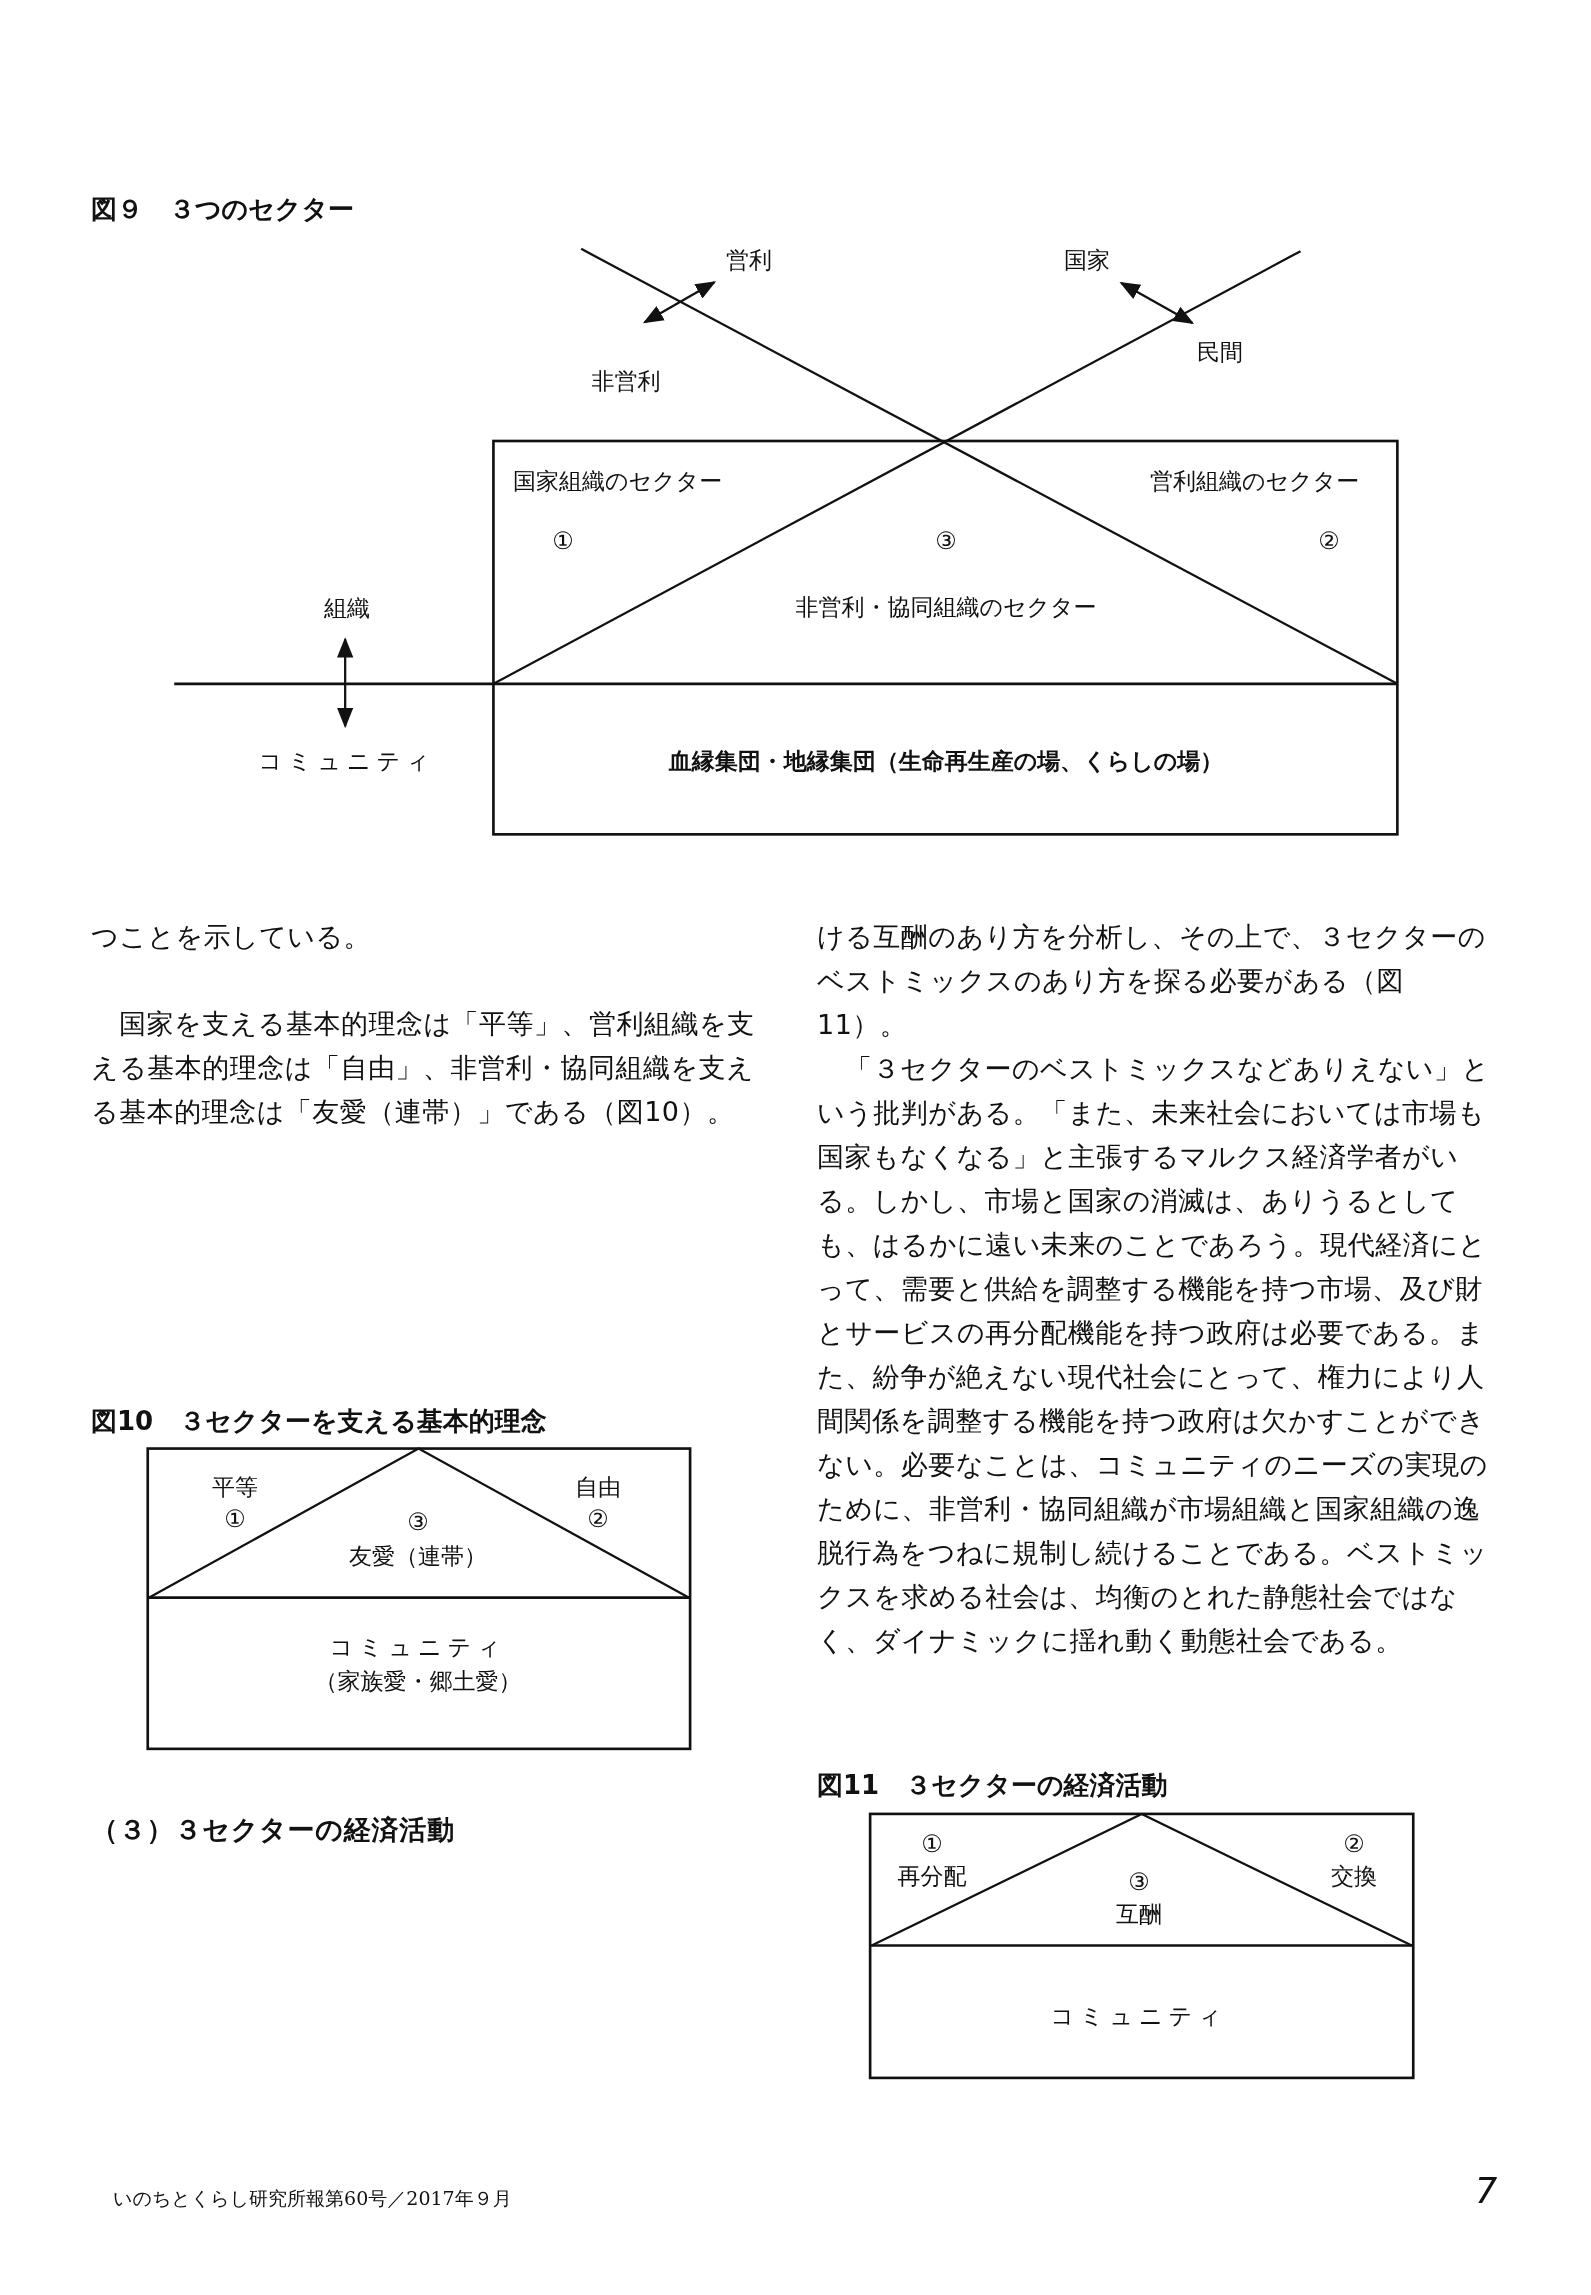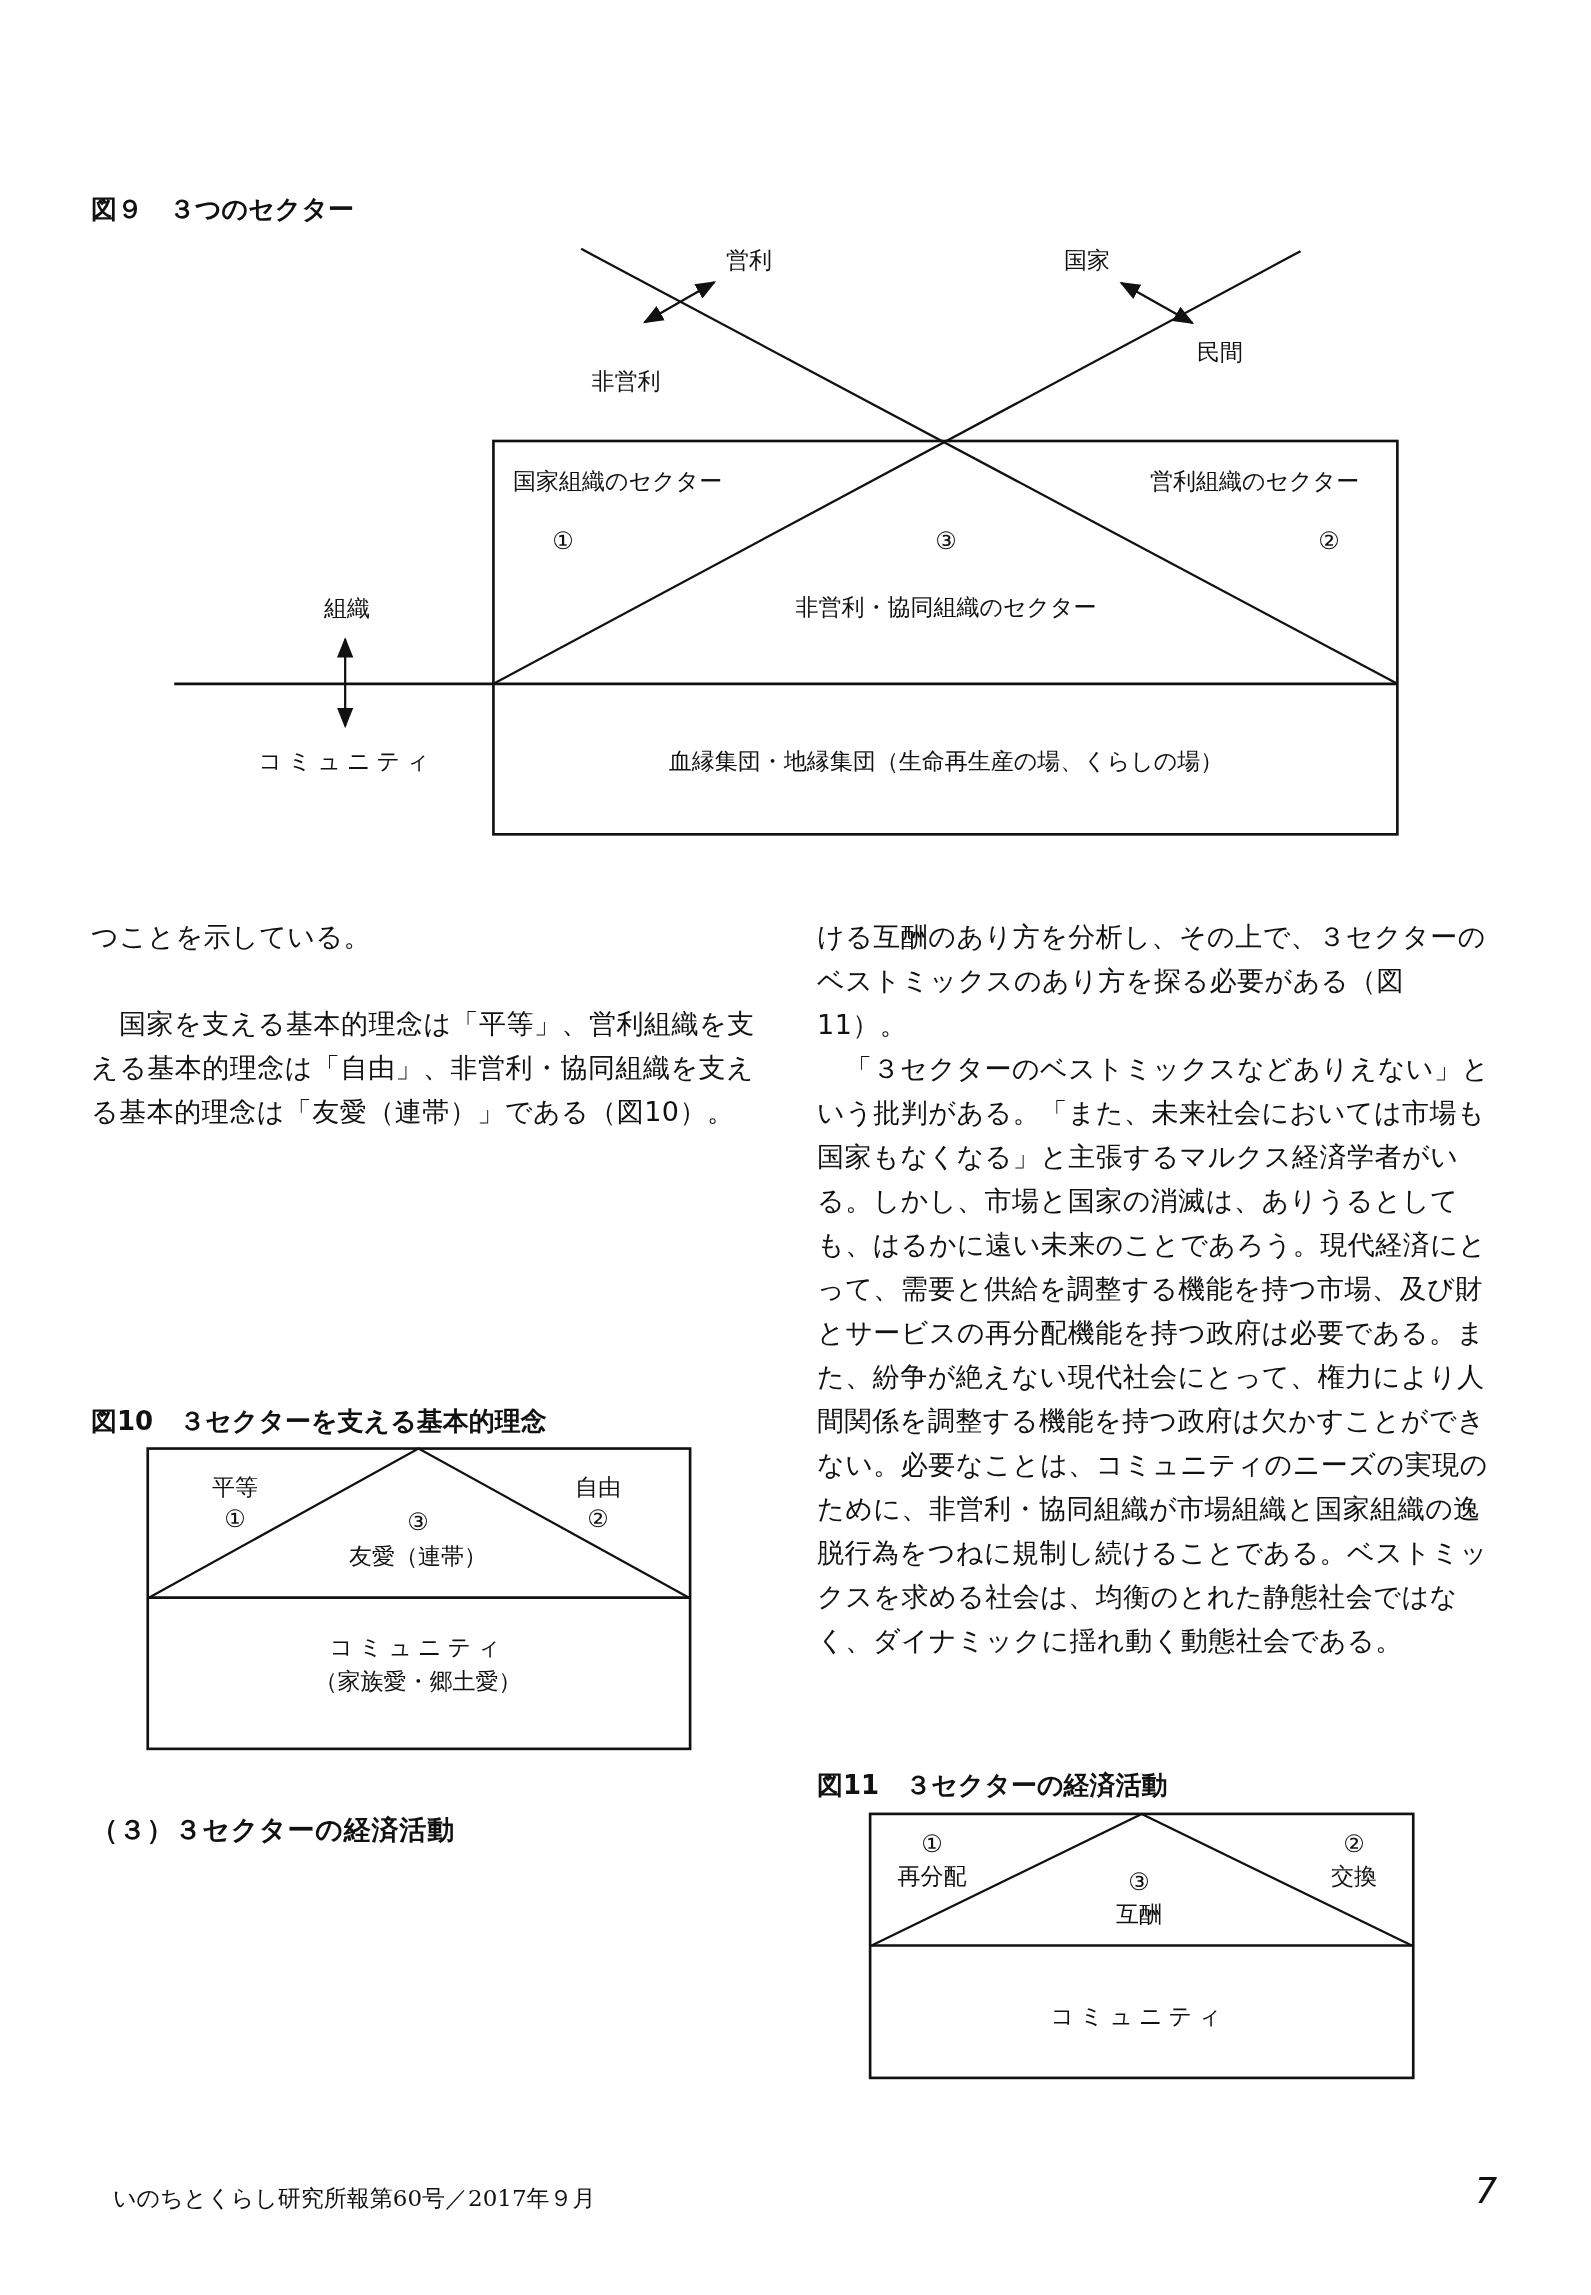--- a/index.html
+++ b/index.html
@@ -9,21 +9,21 @@
   .fig-title { font-family:"DejaVu Sans", sans-serif; font-weight:bold; font-size:26px; line-height:30px; white-space:pre; }
   .col { position:absolute; width:673px; font-size:27px; line-height:44px; letter-spacing:0.5px; }
   .col p { margin:0; text-indent:0; }
   .col p.indent { text-indent:28px; }
   .col h3 { margin:0; font-size:27px; font-weight:bold; line-height:44px; letter-spacing:0.8px; }
   .gap { height:43px; }
   .lbl { position:absolute; font-size:23px; line-height:26px; white-space:nowrap; transform:translateX(-50%); }
   .lbl-l { position:absolute; font-size:23px; line-height:26px; white-space:nowrap; }
   .circ { position:absolute; font-size:24px; line-height:27px; transform:translateX(-50%); font-family:"DejaVu Serif", serif; }
   svg.diagram { position:absolute; left:0; top:0; overflow:visible; }
-  .footer-text { position:absolute; left:113px; top:2183px; font-size:23px; line-height:30px; font-family:"DejaVu Serif", serif; white-space:nowrap; }
+  .footer-text { position:absolute; left:113px; top:2183px; font-size:19px; line-height:30px; font-family:"DejaVu Serif", serif; white-space:nowrap; }
   .page-num { position:absolute; left:1475px; top:2171px; font-size:35px; font-style:italic; font-family:"DejaVu Sans", sans-serif; }
 </style>
 </head>
 <body>
 
 <div class="abs fig-title" style="left:91px; top:194px;">図９　３つのセクター</div>
 
 <svg class="diagram" width="1592" height="2295" viewBox="0 0 2104 3034">
   <defs>
     <marker id="ah" viewBox="0 0 10 10" refX="9" refY="5" markerWidth="9" markerHeight="9" orient="auto-start-reverse">
@@ -57,21 +57,21 @@
 <div class="lbl" style="left:1220px; top:339px;">民間</div>
 
 <div class="lbl-l" style="left:513px; top:468px;">国家組織のセクター</div>
 <div class="lbl-l" style="left:1150px; top:468px;">営利組織のセクター</div>
 <div class="circ" style="left:563px; top:528px;">①</div>
 <div class="circ" style="left:946px; top:528px;">③</div>
 <div class="circ" style="left:1329px; top:528px;">②</div>
 <div class="lbl" style="left:946px; top:594px;">非営利・協同組織のセクター</div>
 <div class="lbl" style="left:347px; top:595px;">組織</div>
 <div class="lbl" style="left:347px; top:748px; letter-spacing:6px;">コミュニティ</div>
-<div class="lbl" style="left:946px; top:748px;">血縁集団・地縁集団（生命再生産の場、くらしの場）</div>
+<div class="lbl" style="left:946px; top:748px;font-weight:bold;">血縁集団・地縁集団（生命再生産の場、くらしの場）</div>
 
 <div class="col" style="left:91px; top:915px;">
   <p>つことを示している。</p>
   <div class="gap"></div>
   <p class="indent">国家を支える基本的理念は「平等」、営利組織を支える基本的理念は「自由」、非営利・協同組織を支える基本的理念は「友愛（連帯）」である（図10）。</p>
 </div>
 
 <div class="abs fig-title" style="left:91px; top:1406px;">図10　３セクターを支える基本的理念</div>
 
 <div class="lbl" style="left:235px; top:1474px;">平等</div>

